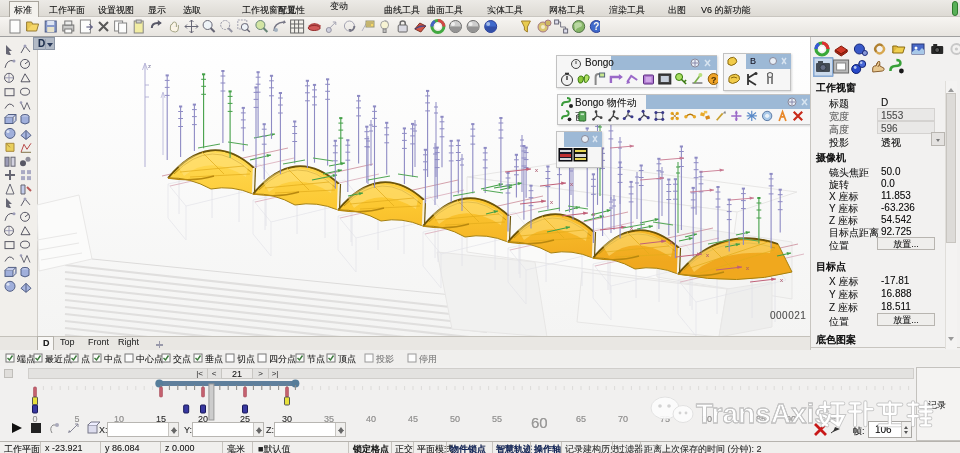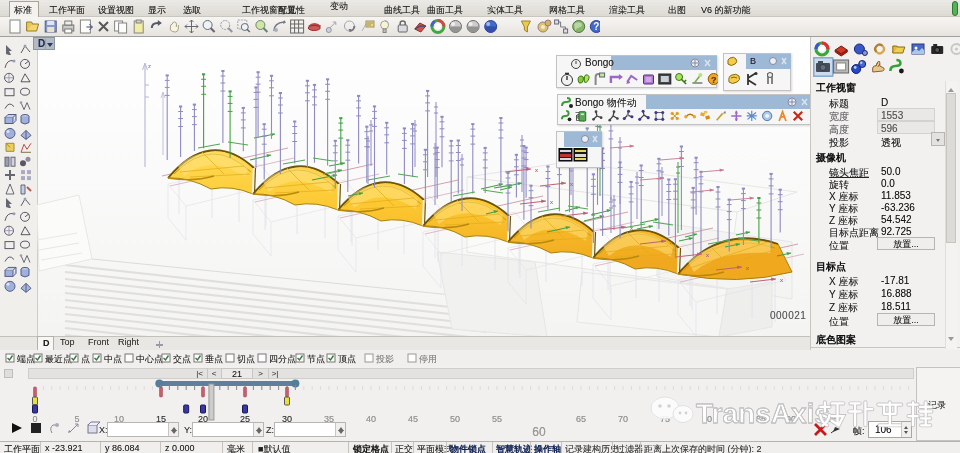--- a/index.html
+++ b/index.html
@@ -1261,21 +1261,21 @@
     <div style="left:70px;top:73px;font-size:10px;color:#555;" class="t">1553</div>
     <div style="left:18px;top:86px;font-size:10px;color:#666;" class="t">高度</div>
     <div style="left:66px;top:84px;width:58px;height:13px;background:#e9e8e7;border:1px solid #d4d2d0;"></div>
     <div style="left:70px;top:86px;font-size:10px;color:#555;" class="t">596</div>
     <div style="left:18px;top:99px;font-size:10px;color:#222;" class="t">投影</div>
     <div style="left:70px;top:99px;font-size:10px;color:#111;" class="t">透视</div>
     <div style="left:120px;top:95px;width:14px;height:14px;background:#e4e2e0;border:1px solid #b8b5b0;">
       <i style="position:absolute;left:4px;top:6px;border:2.5px solid transparent;border-top:3.5px solid #777;"></i>
     </div>
     <div style="left:5px;top:114px;font-size:10px;font-weight:bold;color:#111;" class="t">摄像机</div>
-    <div style="left:18px;top:129px;font-size:10px;color:#222;text-decoration:underline;" class="t">镜头焦距</div>
+    <div style="left:18px;top:129px;font-size:10px;color:#222;" class="t">镜头焦距</div>
     <div style="left:70px;top:129px;font-size:10px;color:#111;" class="t">50.0</div>
     <div style="left:18px;top:141px;font-size:10px;color:#222;" class="t">旋转</div>
     <div style="left:70px;top:141px;font-size:10px;color:#111;" class="t">0.0</div>
     <div style="left:18px;top:153px;font-size:10px;color:#222;" class="t">X 座标</div>
     <div style="left:70px;top:153px;font-size:10px;color:#111;" class="t">11.853</div>
     <div style="left:18px;top:165px;font-size:10px;color:#222;" class="t">Y 座标</div>
     <div style="left:70px;top:165px;font-size:10px;color:#111;" class="t">-63.236</div>
     <div style="left:18px;top:177px;font-size:10px;color:#222;" class="t">Z 座标</div>
     <div style="left:70px;top:177px;font-size:10px;color:#111;" class="t">54.542</div>
     <div style="left:18px;top:189px;font-size:10px;color:#222;" class="t">目标点距离</div>
@@ -1416,21 +1416,21 @@
     <div style="left:111px;top:48px;width:16px;font-size:9px;color:#9a9998;text-align:center;">10</div>
     <div style="left:153px;top:48px;width:16px;font-size:9px;color:#333;text-align:center;">15</div>
     <div style="left:195px;top:48px;width:16px;font-size:9px;color:#333;text-align:center;">20</div>
     <div style="left:237px;top:48px;width:16px;font-size:9px;color:#333;text-align:center;">25</div>
     <div style="left:279px;top:48px;width:16px;font-size:9px;color:#333;text-align:center;">30</div>
     <div style="left:321px;top:48px;width:16px;font-size:9px;color:#9a9998;text-align:center;">35</div>
     <div style="left:363px;top:48px;width:16px;font-size:9px;color:#9a9998;text-align:center;">40</div>
     <div style="left:405px;top:48px;width:16px;font-size:9px;color:#9a9998;text-align:center;">45</div>
     <div style="left:447px;top:48px;width:16px;font-size:9px;color:#9a9998;text-align:center;">50</div>
     <div style="left:489px;top:48px;width:16px;font-size:9px;color:#9a9998;text-align:center;">55</div>
-    <div style="left:531px;top:48px;width:16px;font-size:12px;color:#9a9998;text-align:center;margin-top:11px;">60</div>
+    <div style="left:531px;top:48px;width:16px;font-size:15px;color:#9a9998;text-align:center;">60</div>
     <div style="left:573px;top:48px;width:16px;font-size:9px;color:#9a9998;text-align:center;">65</div>
     <div style="left:615px;top:48px;width:16px;font-size:9px;color:#9a9998;text-align:center;">70</div>
     <div style="left:657px;top:48px;width:16px;font-size:9px;color:#9a9998;text-align:center;">75</div>
     <div style="left:699px;top:48px;width:16px;font-size:9px;color:#9a9998;text-align:center;">80</div>
     <div style="left:753px;top:48px;width:16px;font-size:9px;color:#9a9998;text-align:center;">85</div>
     <div style="left:783px;top:48px;width:16px;font-size:9px;color:#9a9998;text-align:center;">90</div>
     <div style="left:825px;top:48px;width:16px;font-size:9px;color:#9a9998;text-align:center;">95</div>
     <div style="left:12px;top:57px;width:0;height:0;border-left:10px solid #111;border-top:5.5px solid transparent;border-bottom:5.5px solid transparent;"></div>
     <div style="left:31px;top:57px;width:10px;height:10px;background:#222;"></div>
     <svg width="70" height="16" style="position:absolute;left:48px;top:55px">

